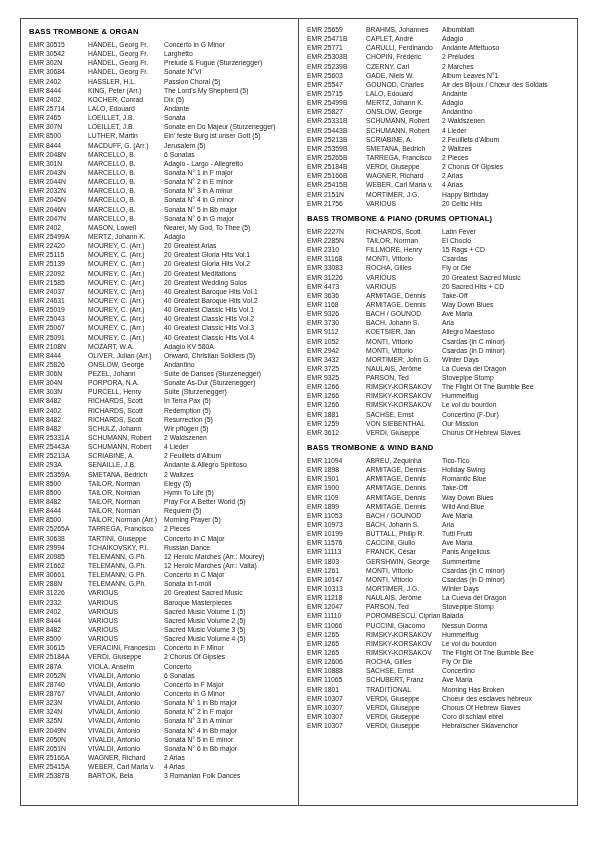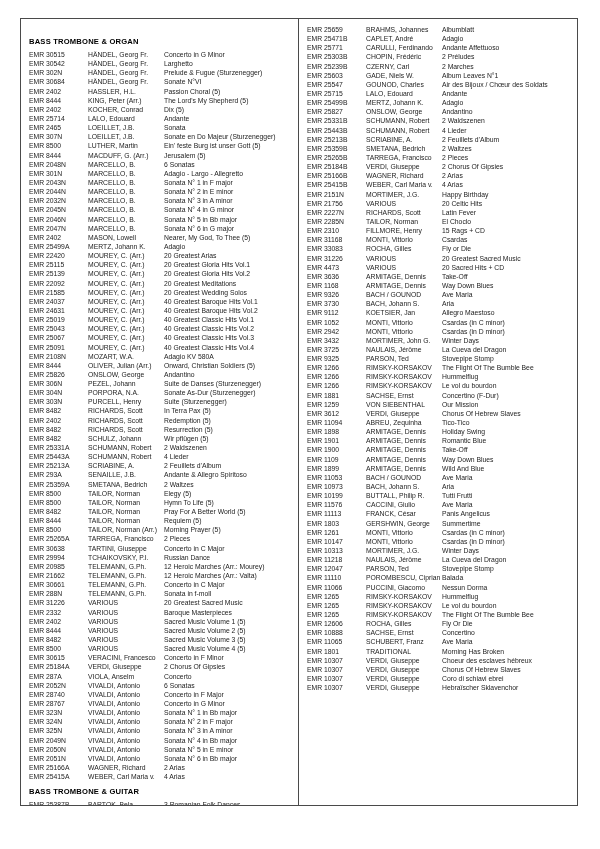--- a/index.html
+++ b/index.html
@@ -14,21 +14,21 @@
   }
   .col{
     flex:1 1 50%;padding:6px 8px 4px 8px;box-sizing:border-box;overflow:hidden;
   }
   .col-left{border-right:1px solid #4a4a4a;}
   .section-heading{
     font-size:7.6px;font-weight:bold;color:#000;line-height:10px;
     margin:6px 0 3px 0;letter-spacing:0.2px;white-space:nowrap;overflow:hidden;
   }
   .section-heading.italic{font-style:italic;}
-  .section-heading:first-child{margin-top:12px;}
+  .section-heading:first-child{margin-top:2px;}
   .row{
     display:flex;height:9.15px;line-height:9.15px;font-size:6.8px;
     white-space:nowrap;overflow:hidden;
   }
   .emr{width:59px;flex:0 0 59px;overflow:hidden;}
   .composer{width:76px;flex:0 0 76px;overflow:hidden;}
   .title{flex:1 1 auto;overflow:hidden;}
 </style>
 </head>
 <body>
@@ -429,21 +429,20 @@
       <div class="row">
         <span class="emr">EMR 25166A</span>
         <span class="composer">WAGNER, Richard</span>
         <span class="title">2 Arias</span>
       </div>
       <div class="row">
         <span class="emr">EMR 25415A</span>
         <span class="composer">WEBER, Carl Maria v.</span>
         <span class="title">4 Arias</span>
       </div>
-      <div class="section-heading">BASS TROMBONE &amp; GUITAR</div>
       <div class="row">
         <span class="emr">EMR 25387B</span>
         <span class="composer">BARTOK, Bela</span>
         <span class="title">3 Romanian Folk Dances</span>
       </div>
     </div>
   <div class="col col-right">
       <div class="row">
         <span class="emr">EMR 25659</span>
         <span class="composer">BRAHMS, Johannes</span>
@@ -537,20 +536,21 @@
       <div class="row">
         <span class="emr">EMR 2151N</span>
         <span class="composer">MORTIMER, J.G.</span>
         <span class="title">Happy Birthday</span>
       </div>
       <div class="row">
         <span class="emr">EMR 21756</span>
         <span class="composer">VARIOUS</span>
         <span class="title">20 Celtic Hits</span>
       </div>
+      <div class="section-heading">BASS TROMBONE &amp; PIANO (DRUMS OPTIONAL)</div>
       <div class="row">
         <span class="emr">EMR 2227N</span>
         <span class="composer">RICHARDS, Scott</span>
         <span class="title">Latin Fever</span>
       </div>
       <div class="row">
         <span class="emr">EMR 2285N</span>
         <span class="composer">TAILOR, Norman</span>
         <span class="title">El Choclo</span>
       </div>
@@ -652,20 +652,21 @@
       <div class="row">
         <span class="emr">EMR 1259</span>
         <span class="composer">VON SIEBENTHAL</span>
         <span class="title">Our Mission</span>
       </div>
       <div class="row">
         <span class="emr">EMR 3612</span>
         <span class="composer">VERDI, Giuseppe</span>
         <span class="title">Chorus Of Hebrew Slaves</span>
       </div>
+      <div class="section-heading">BASS TROMBONE &amp; WIND BAND</div>
       <div class="row">
         <span class="emr">EMR 11094</span>
         <span class="composer">ABREU, Zequinha</span>
         <span class="title">Tico-Tico</span>
       </div>
       <div class="row">
         <span class="emr">EMR 1898</span>
         <span class="composer">ARMITAGE, Dennis</span>
         <span class="title">Holiday Swing</span>
       </div>

